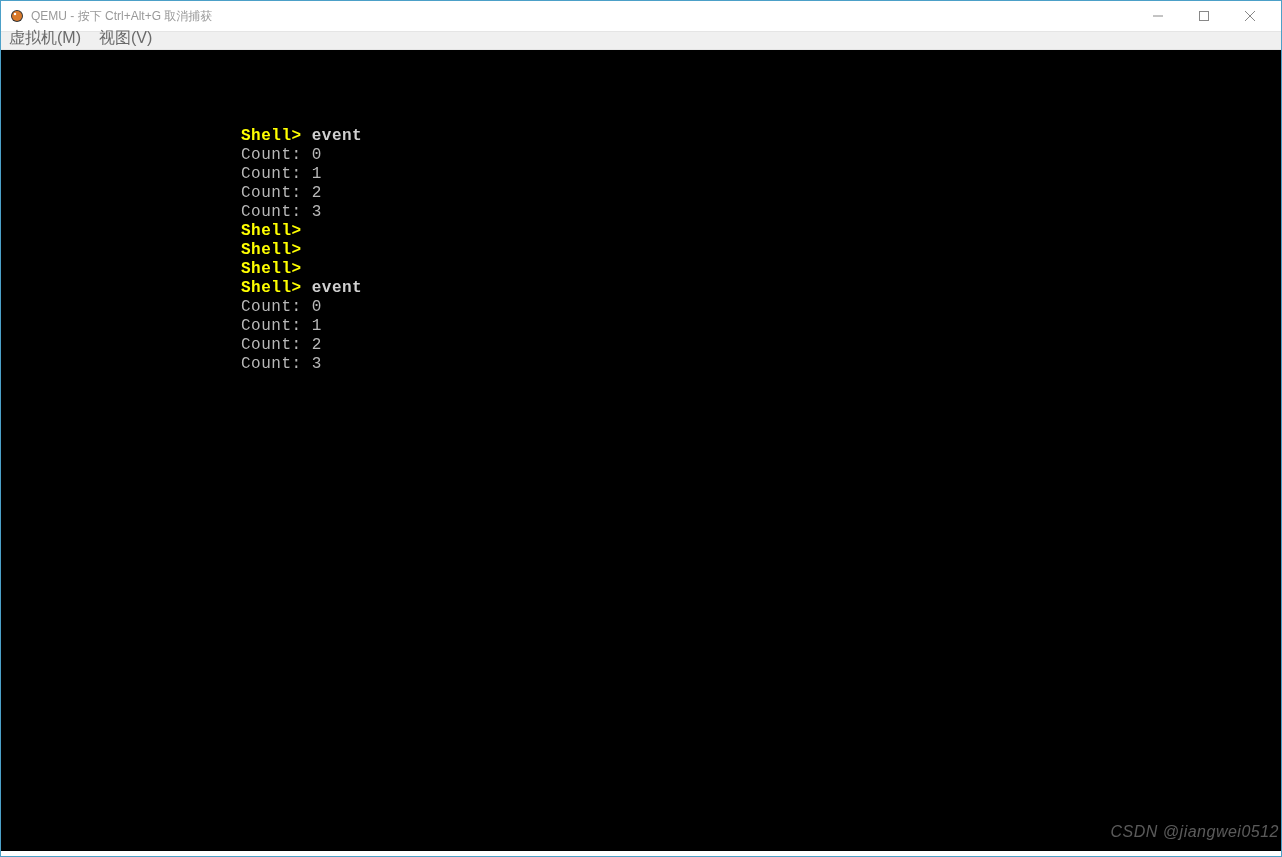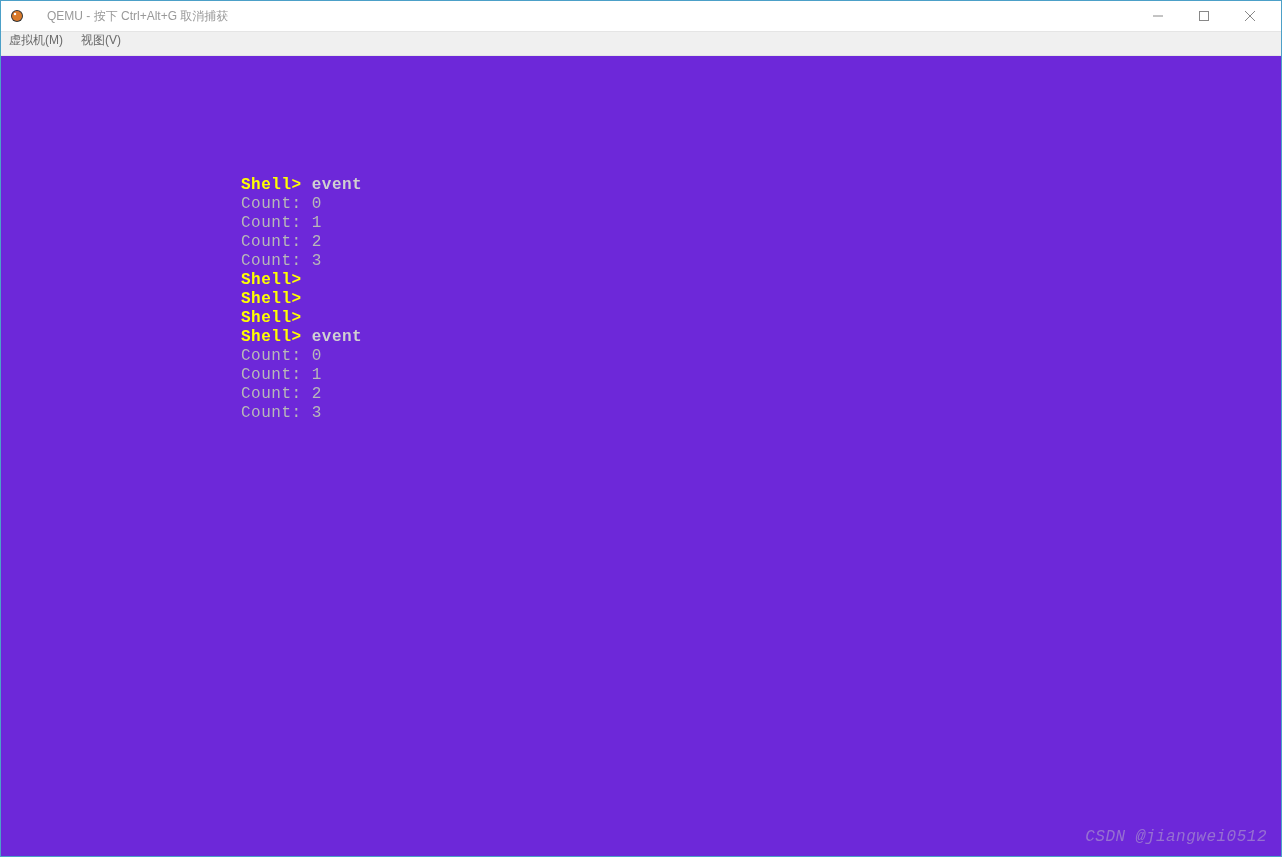--- a/index.html
+++ b/index.html
@@ -13,71 +13,70 @@
       overflow: hidden;
     }
     .titlebar {
       height: 30px;
       background: #ffffff;
       display: flex;
       align-items: center;
       padding: 8px 8px;
       font-size: 12px;
       color: #999;
-      gap: 16px;
     }
     .titlebar .app-icon {
       width: 16px; height: 16px;
       margin-right: 6px;
       display:flex;align-items:center;justify-content:center;
     }
     .titlebar .title-text { flex: 0 0 auto; }
     .titlebar .spacer { flex: 1; }
     .win-controls { display:flex; align-items:center; gap:0; }
     .win-btn {
       width: 46px; height: 30px;
       display:flex; align-items:center; justify-content:center;
       color:#888;
     }
     .win-btn svg { stroke:#888; stroke-width:1; fill:none; }
     .menubar {
-      height: 25px;
+      height: 19px;
       background: #f0f0f0;
       border-top: 1px solid #e5e5e5;
       border-bottom: 1px solid #e5e5e5;
-      display:flex; align-items:flex-start;
+      display:flex; align-items:flex-end;
       padding: 0 8px;
-      font-size: 12px;
+      font-size: 16px;
       color:#6a6a6a;
       gap: 18px;
     }
     .terminal {
-      background:#6d28d9;
+      background:#000000;
       width:100%;
       height: calc(857px - 30px - 24px - 2px);
       position:relative;
-      padding-top: 120px;
+      padding-top: 77px;
       padding-left: 240px;
       font-family: "Courier New", monospace;
       font-size: 16px;
       line-height: 19px;
       color:#b8b8b8;
       letter-spacing: 0.5px;
     }
     .term-line { white-space: pre; }
     .prompt { color:#ffff00; font-weight:bold; }
     .output { color:#b8b8b8; font-weight:normal;}
     .cmd { color:#d0d0d0; font-weight:bold;}
     .cursor { color:#d0d0d0; font-weight:bold;}
     .watermark {
       position:absolute;
-      right: 14px;
+      right: 2px;
       bottom: 10px;
       color: rgba(200,200,200,0.45);
-      font-family: Liberation Mono, monospace;
+      font-family: Liberation Sans, sans-serif;
       font-size: 16px;
       font-style: italic;
     }
   </style>
 </head>
 <body>
 
 <div class="titlebar">
   <span class="app-icon">
     <svg width="14" height="14" viewBox="0 0 14 14">

